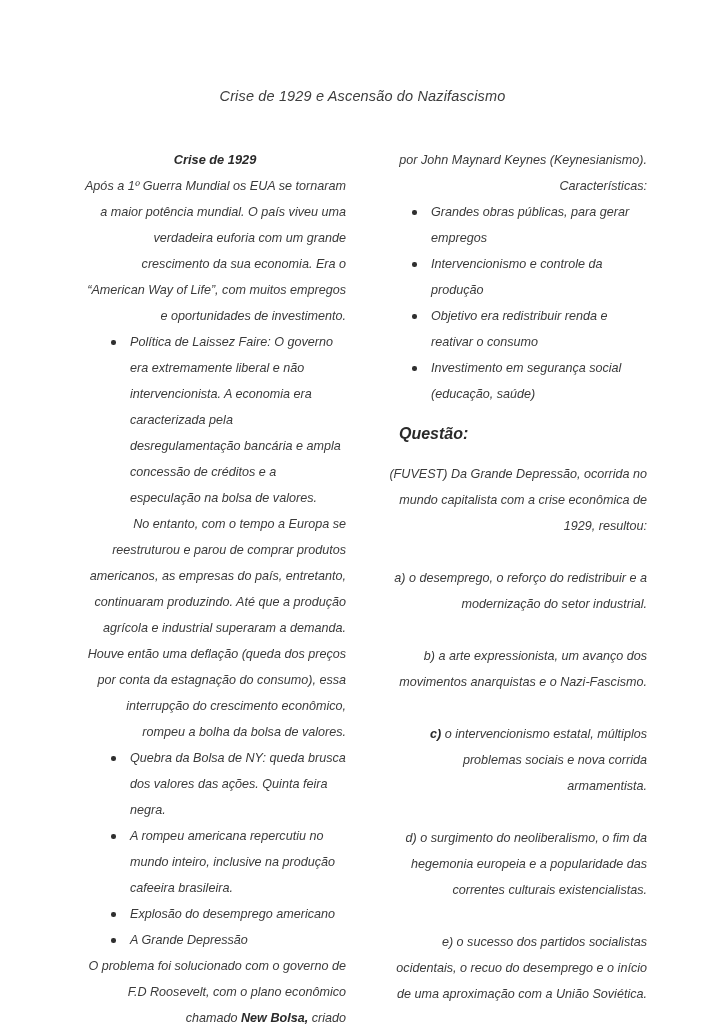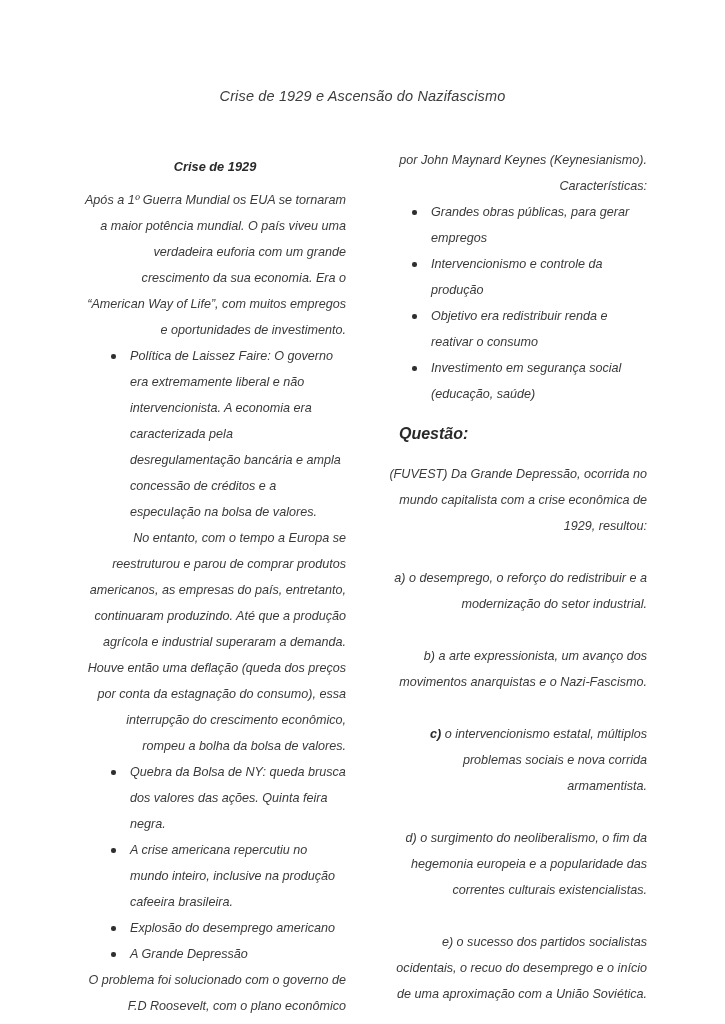--- a/index.html
+++ b/index.html
@@ -61,21 +61,21 @@
     width: 262px;
     margin-left: 39px;
   }
 
   .heading {
     font-weight: 700;
     text-align: center;
     font-size: 12.8px;
     line-height: 26px;
     color: #2a2a2a;
-    margin: 7px;
+    margin: 0;
   }
   .inline-heading {
     font-weight: 700;
     font-size: 16px;
     line-height: 26px;
     color: #2a2a2a;
     margin: 14px;
   }
 
   p.para {
@@ -127,21 +127,21 @@
       <p class="para">Após a  1º Guerra Mundial os EUA se tornaram a maior potência mundial. O país viveu uma verdadeira euforia com um grande crescimento da sua economia. Era o “American Way of Life”, com muitos empregos e oportunidades de investimento.</p>
 
       <ul class="bullets">
         <li>Política de Laissez Faire: O governo era extremamente liberal e não intervencionista. A economia era caracterizada pela desregulamentação bancária e ampla concessão de créditos e a especulação na bolsa de valores.</li>
       </ul>
 
       <p class="para">No entanto, com o tempo a Europa se reestruturou e parou de comprar produtos americanos, as empresas do país, entretanto, continuaram produzindo. Até que a produção agrícola e industrial superaram a demanda. Houve então uma deflação (queda dos preços por conta da estagnação do consumo), essa interrupção do crescimento econômico, rompeu a bolha da bolsa de valores.</p>
 
       <ul class="bullets">
         <li>Quebra da Bolsa de NY: queda brusca dos valores das ações. Quinta feira negra.</li>
-        <li>A crise americana repercutiu no mundo inteiro, inclusive na produção cafeeira brasileira.</li>
+        <li>A rompeu americana repercutiu no mundo inteiro, inclusive na produção cafeeira brasileira.</li>
         <li>Explosão do desemprego americano</li>
         <li>A Grande Depressão</li>
       </ul>
 
       <p class="para"><span>O problema foi solucionado com o governo de F.D Roosevelt, com o plano econômico chamado </span><b>New Bolsa,</b><span> criado</span></p>
     </div>
 
     <div class="col col-right">
 
       <p class="para">por John Maynard Keynes (Keynesianismo). Características:</p>

